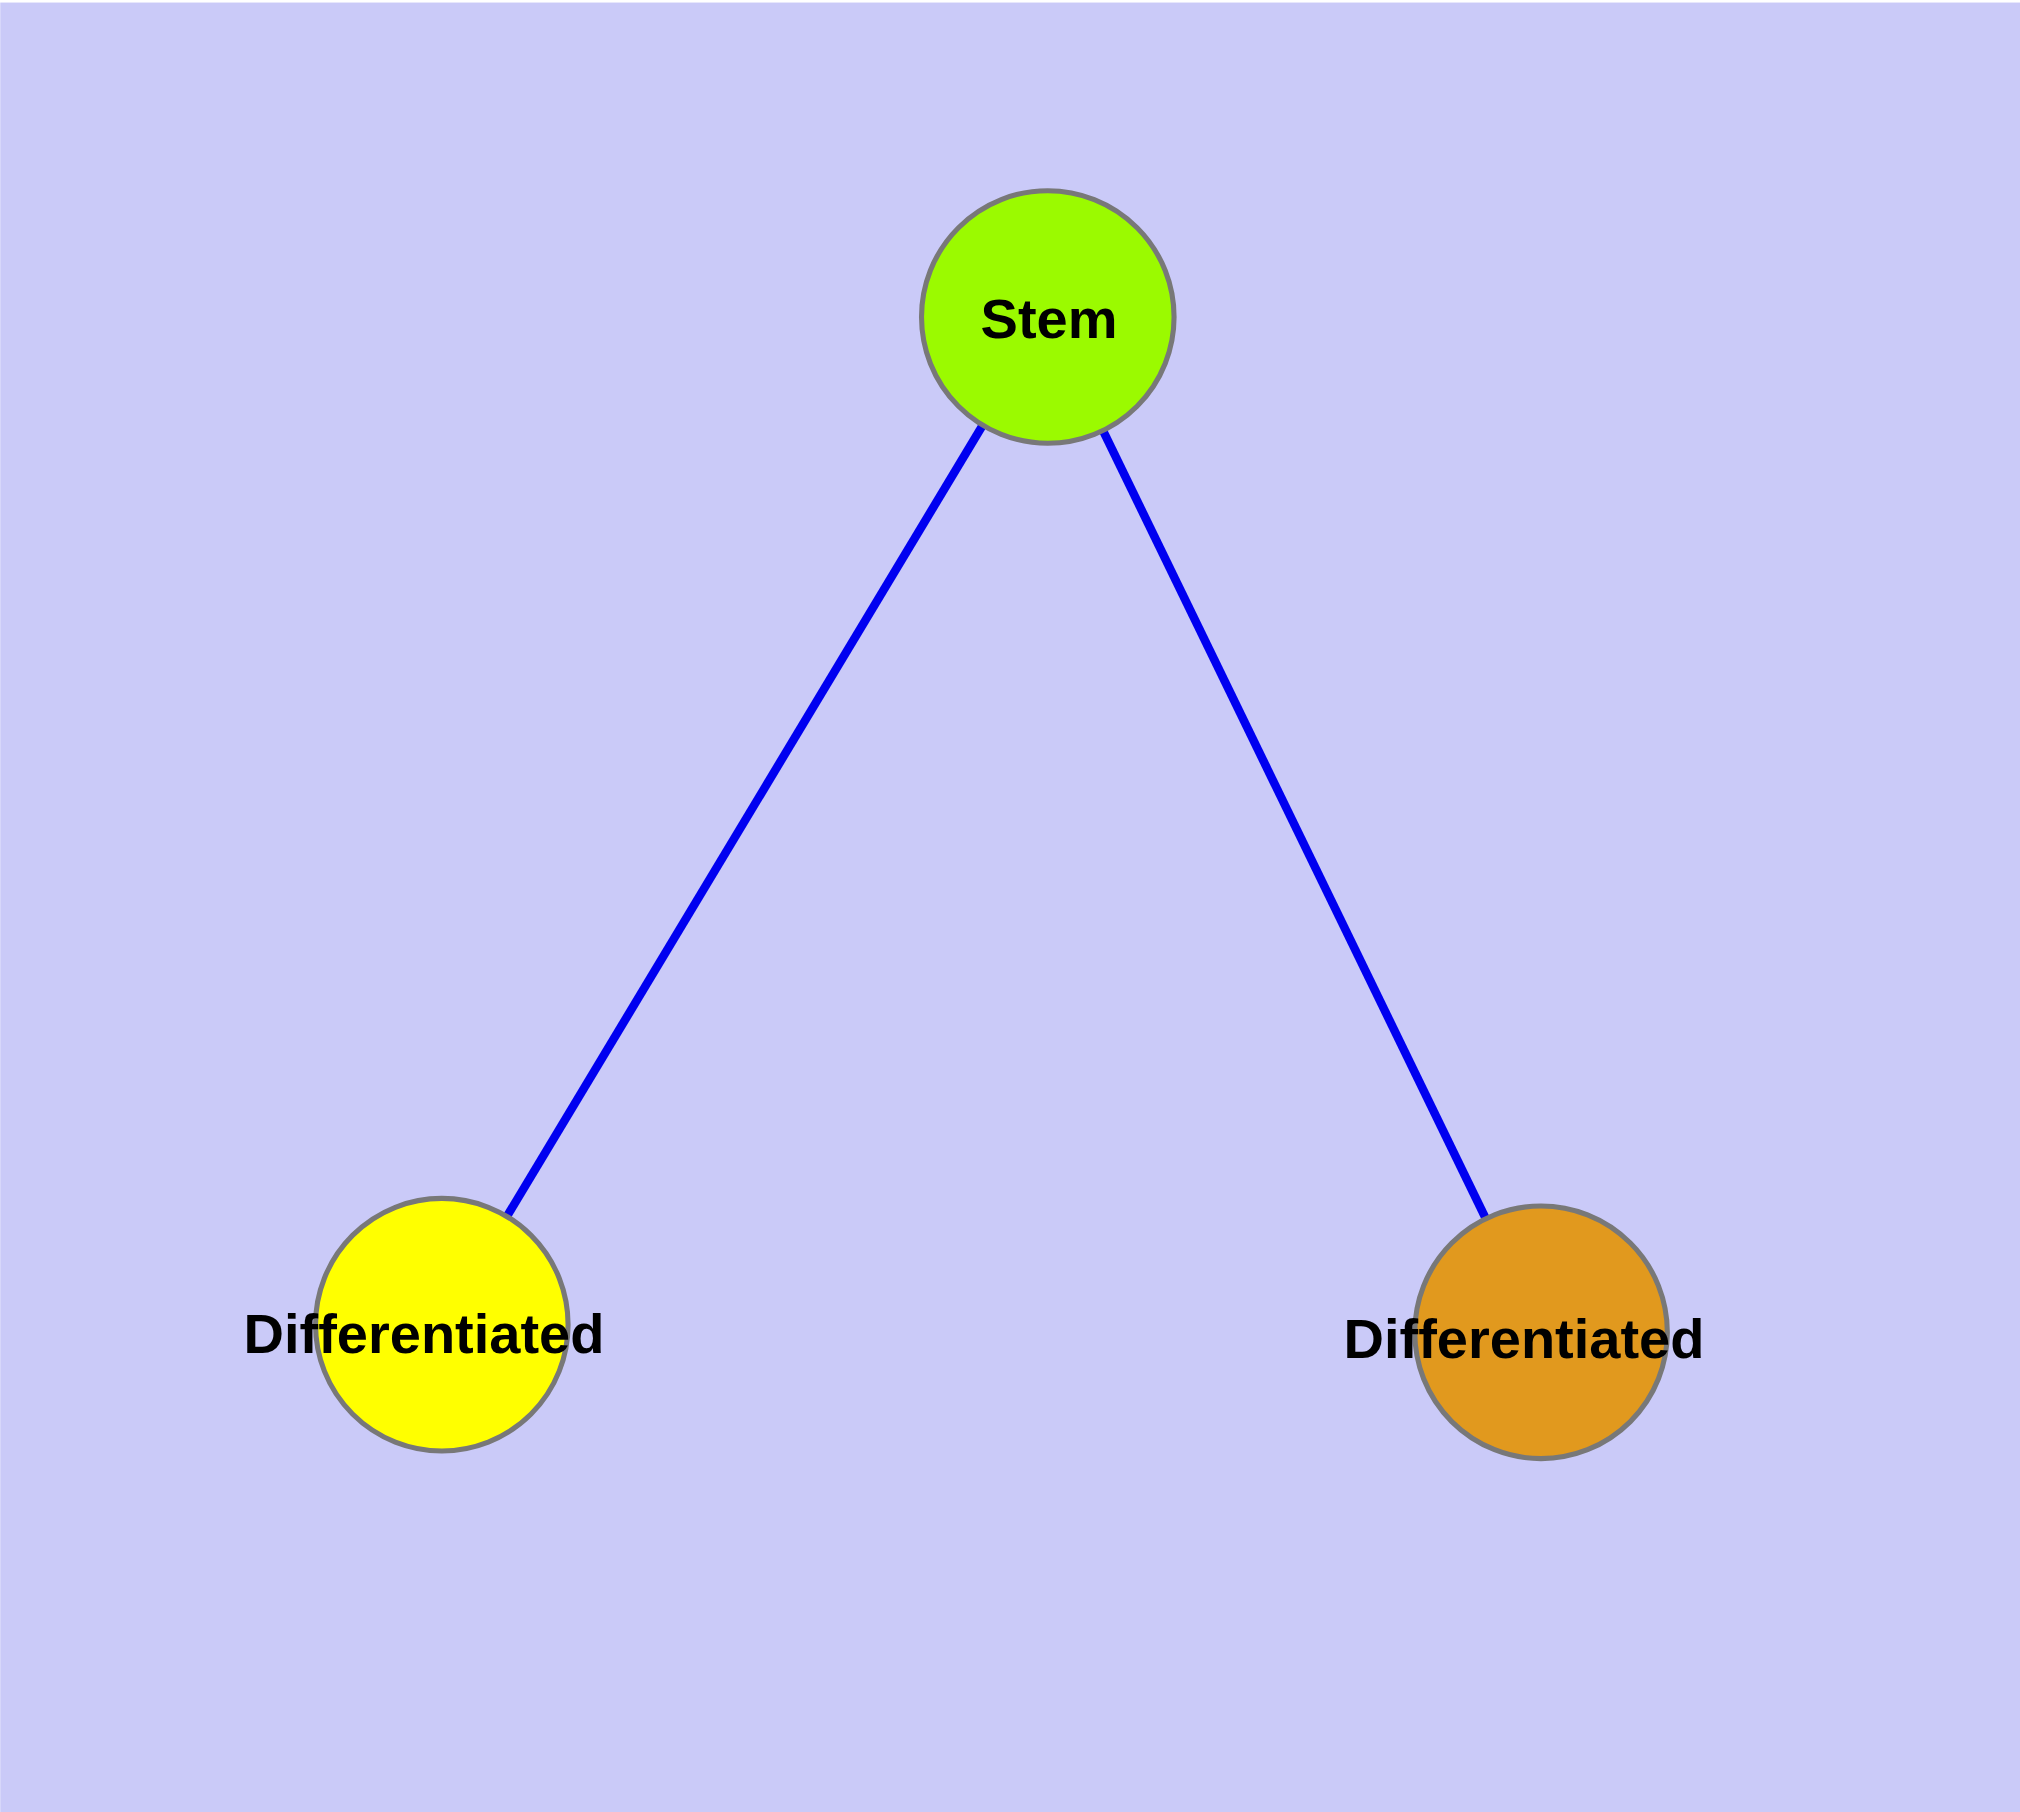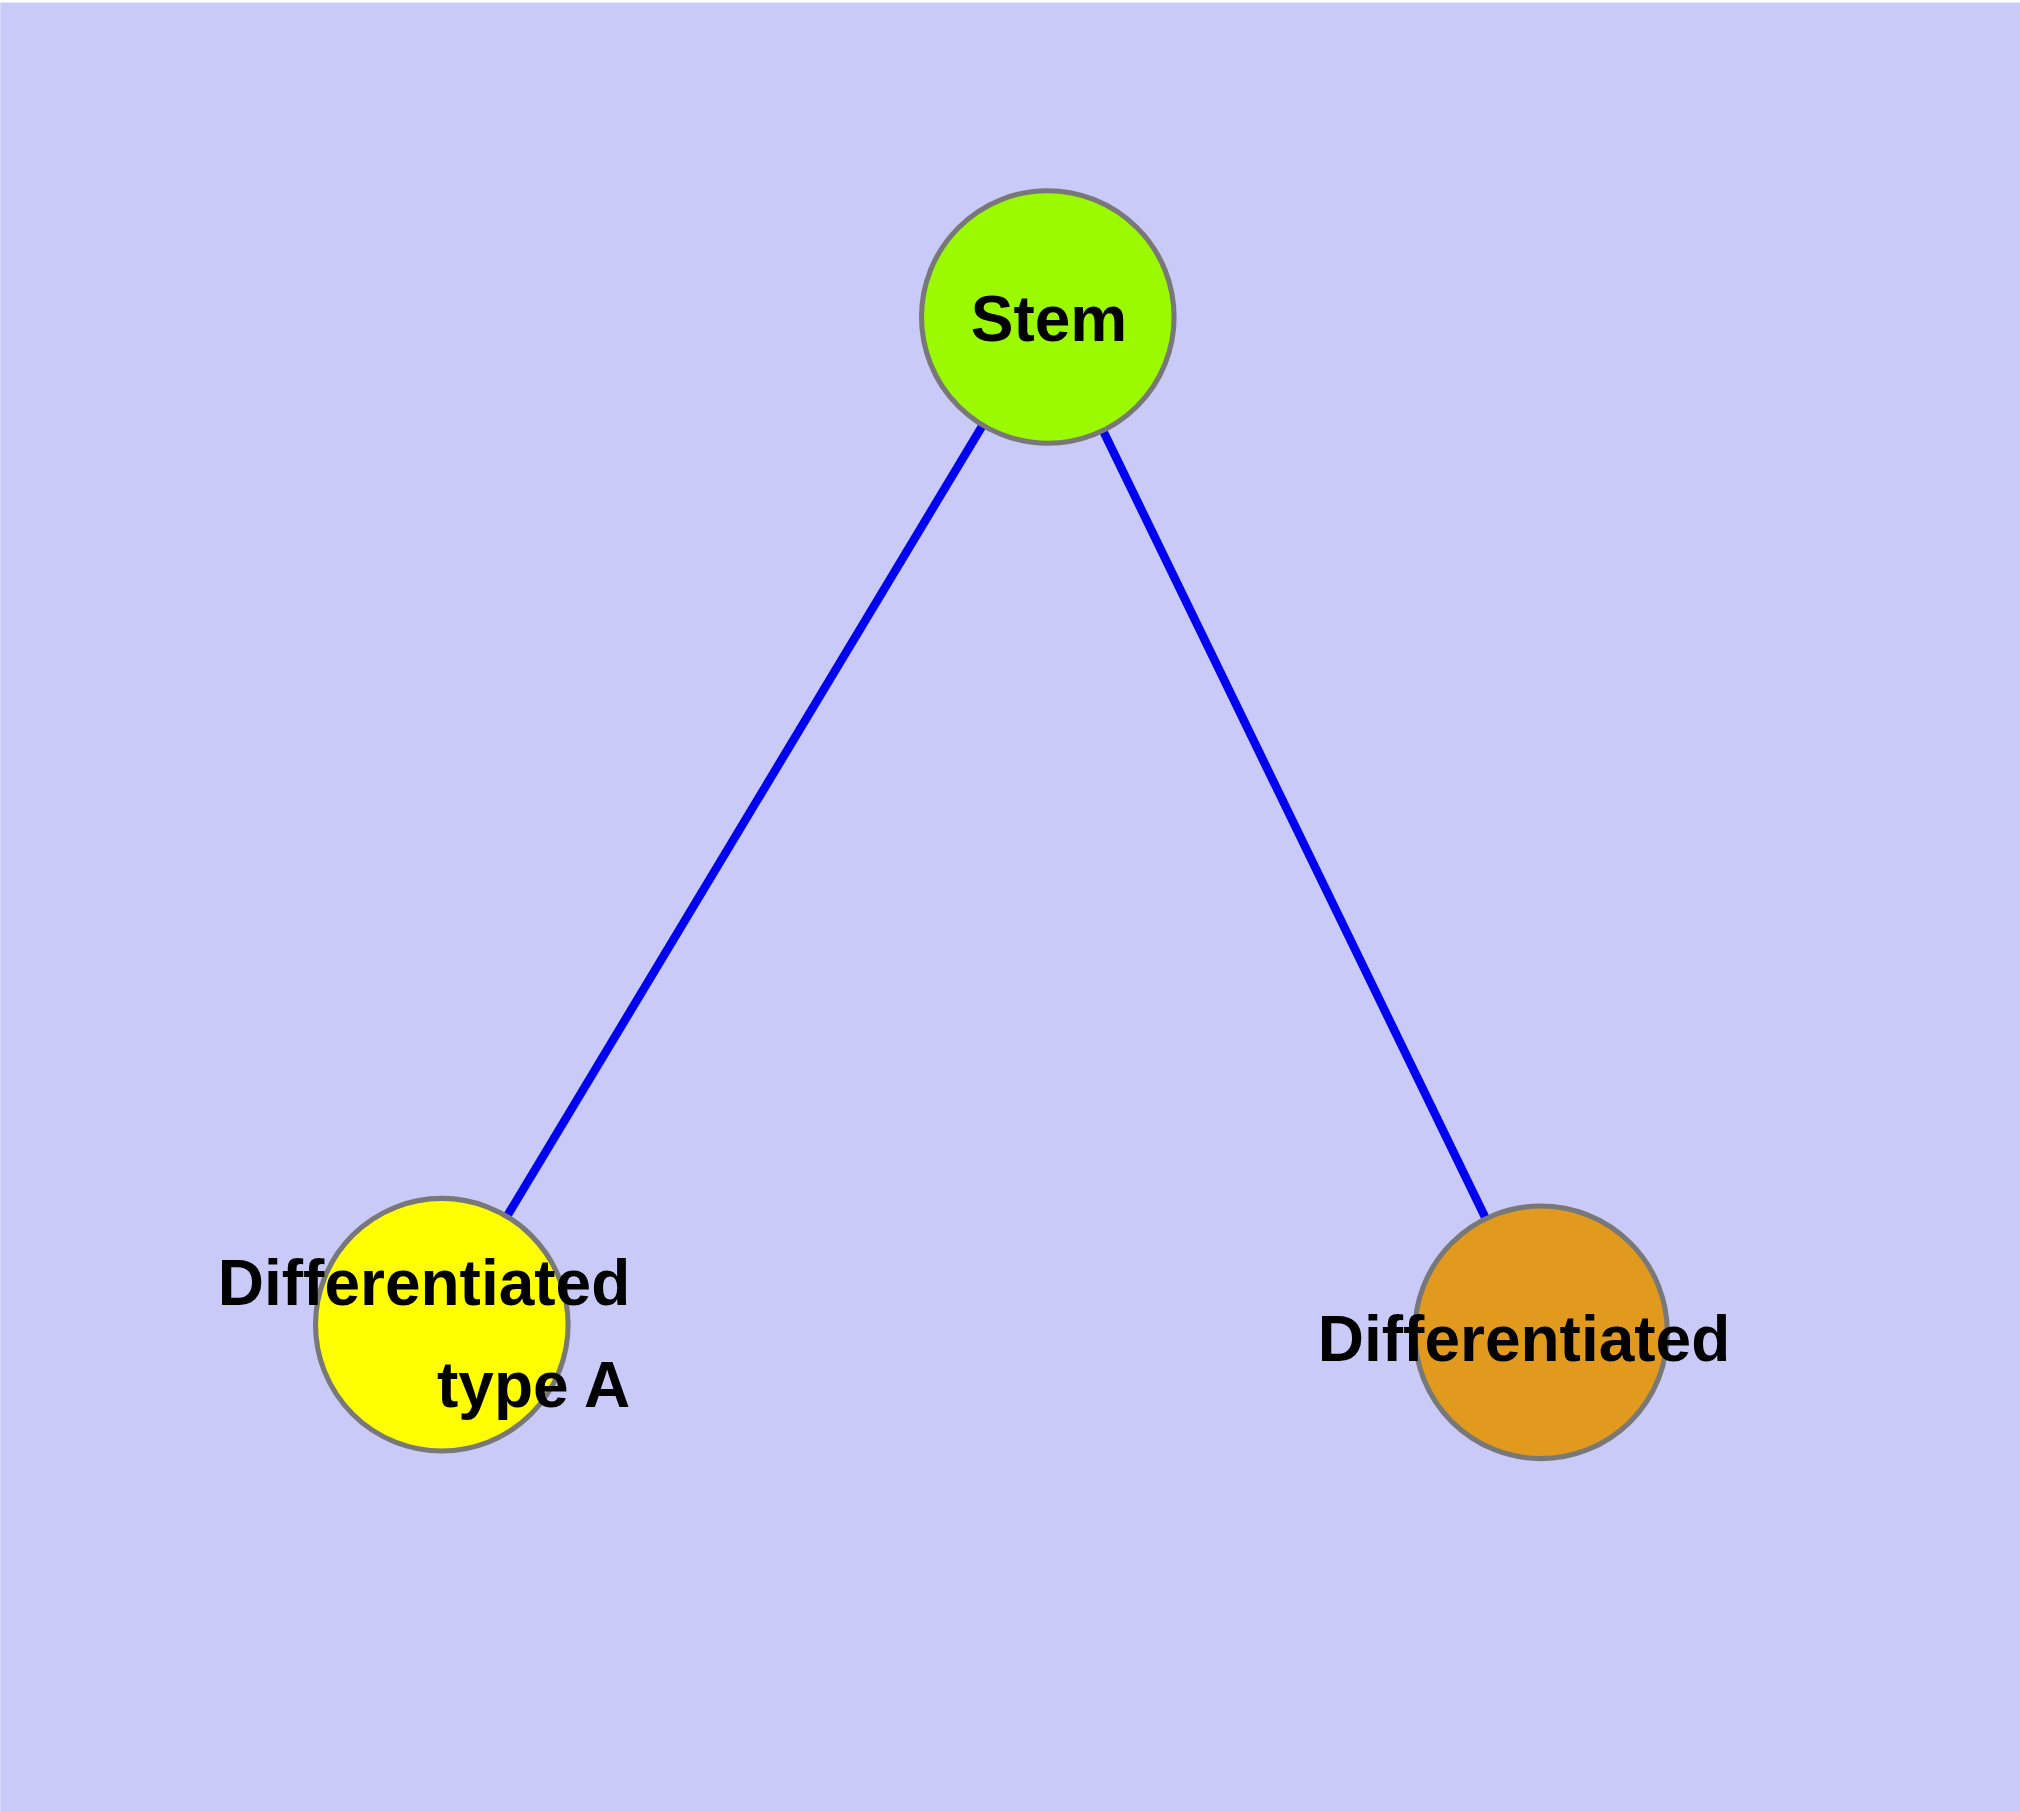--- a/index.html
+++ b/index.html
@@ -17,24 +17,24 @@
   .scene {
     position: absolute;
     left: 0;
     top: 0;
   }
   .node-label {
     position: absolute;
     transform: translate(-50%, -50%);
     font-family: "Liberation Sans", sans-serif;
     font-weight: bold;
-    font-size: 64px;
+    font-size: 56px;
     line-height: 102px;
     color: #000000;
-    text-align: right;
+    text-align: center;
     white-space: nowrap;
     pointer-events: none;
   }
 </style>
 </head>
 <body>
 
 <div class="canvas">
 
   <svg class="scene" width="2021" height="1812" viewBox="0 0 2384 2138">
@@ -50,21 +50,20 @@
     <circle cx="521" cy="1563" r="149" stroke-width="6" fill="#FFFF00" stroke="#787878"></circle>
     <circle cx="1818" cy="1572" r="149" stroke-width="6" fill="#E1991E" stroke="#787878"></circle>
   </svg>
 
   <div class="node-label" style="left:1049px; top:319px;">
     <div>Stem</div>
   </div>
 
   <div class="node-label" style="left:424px; top:1334px;">
     <div>Differentiated</div>
-    <div>type A</div>
   </div>
 
   <div class="node-label" style="left:1524px; top:1339px;">
     <div>Differentiated</div>
   </div>
 
 </div>
 
 
 </body></html>

